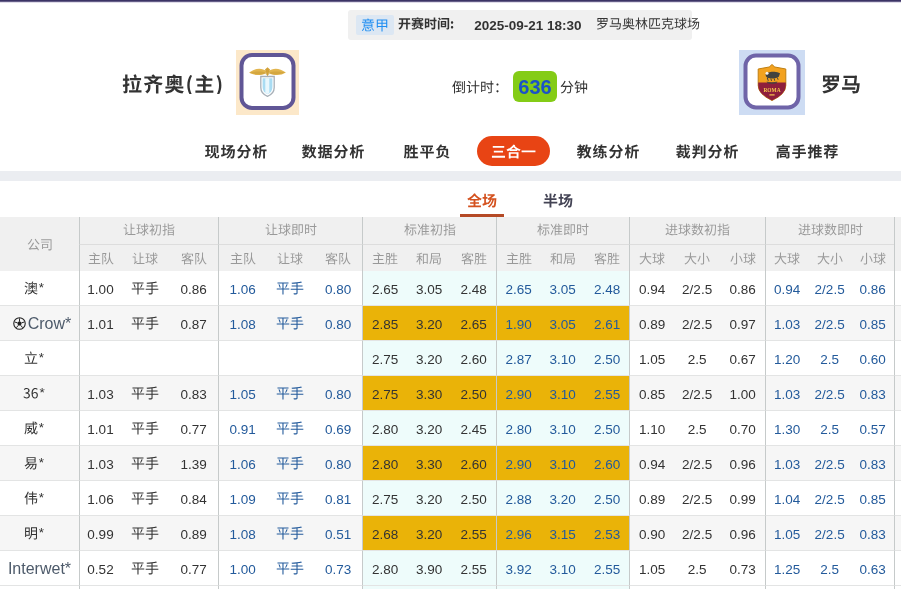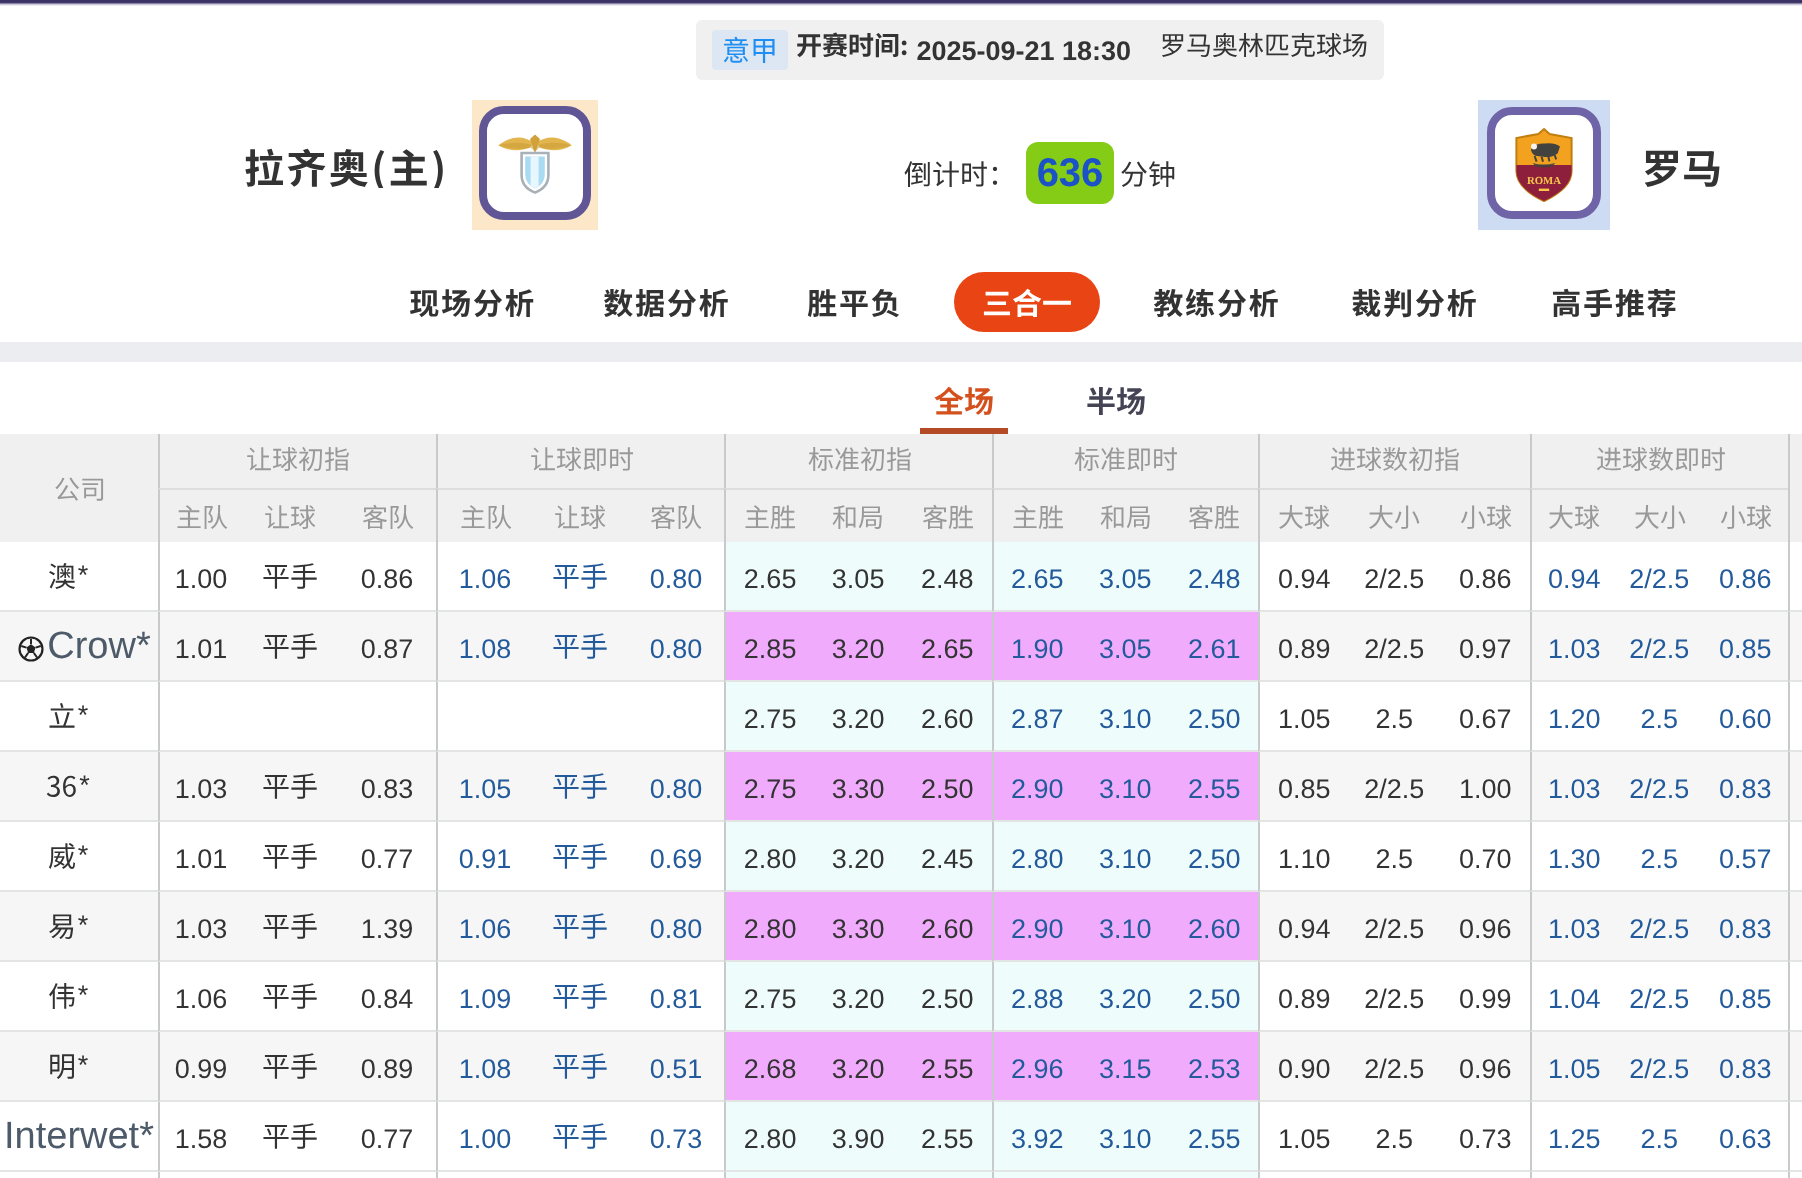--- a/index.html
+++ b/index.html
@@ -5,21 +5,21 @@
 #page{position:relative;width:901px;height:589px;overflow:hidden;
   font-family:"Liberation Sans",sans-serif;background:#fff}
 svg{display:inline-block}
 #topline{position:absolute;left:0;top:0;width:901px;height:3px;
   background:linear-gradient(#3b3365,#3b3365 40%,#cfcade 75%,#fff)}
 #infobar{position:absolute;left:348px;top:10px;width:344px;height:30px;
   background:#f0f0f0;border-radius:3px;display:flex;align-items:center;white-space:nowrap}
 #tag{display:inline-flex;align-items:center;justify-content:center;
   width:38px;height:20px;margin-left:8px;background:#dce7f3;border-radius:2px;color:#1f8ef2;flex-shrink:0}
 #ktime{color:#333;margin-left:4px}
-#kdate{font-weight:bold;color:#333;font-size:13.5px;margin-left:4px}
+#kdate{font-weight:bold;color:#333;font-size:13.5px;margin-left:20px}
 #venue{color:#333;margin-left:14px}
 #tmL{position:absolute;left:122px;top:74px;color:#333}
 #tmR{position:absolute;left:821px;top:74px;color:#333}
 .logo{position:absolute;top:50px}
 #cdrow{position:absolute;left:452px;top:71px;height:31px;display:flex;align-items:center;color:#333}
 #cdbox{display:inline-flex;align-items:center;justify-content:center;width:44px;height:31px;
   background:#84cc16;border-radius:6px;margin:0 3px 0 5px;color:#1b52c8;padding-top:2px;
   font-size:20px;font-weight:bold}
 .nav{position:absolute;top:144px;transform:translateX(-50%);color:#333}
 #pill{position:absolute;left:477px;top:136px;width:73px;height:30px;border-radius:15px;
@@ -33,24 +33,24 @@
   table-layout:fixed;font-size:13.5px;color:#333;text-align:center}
 #tbl td{padding:0;font-weight:normal;overflow:hidden}
 #tbl .hd{background:#f0f0f0;color:#999}
 #tbl tr.h1 td{height:27px}
 #tbl tr.h2 td{height:27px;padding-top:4px}
 #tbl tr.d td{height:35px;border-bottom:1px solid #e3e4e4;padding-top:2px}
 #tbl td.gl{border-left:1px solid #c6caca}
 #tbl tr.h2 td.hd{border-top:1px solid #ddd}
 #tbl tr.d td.cy{background:#eefcfb}
 #tbl tr.alt td{background:#f6f6f6}
-#tbl tr.alt td.cy{background:#f0abfc}
+#tbl tr.alt td.cy{background:#eab308}
 #tbl .bl{color:#235a9b}
 .co{display:inline-flex;align-items:center;justify-content:center;gap:1px}
-.lat{font-size:19px;color:#4d5a6a}
+.lat{font-size:16px;color:#4d5a6a}
 </style></head>
 <body>
 <div id="page">
 <div id="topline"></div>
 <div id="infobar">
       <span id="tag">
         <svg width="28.0" height="14.0" viewBox="0 -880 2000 1000" aria-hidden="true">
           <path d="M298 -149V-20C298 53 324 71 426 71C447 71 593 71 615 71C697 71 719 45 728 -68C708 -72 679 -82 662 -93C658 -4 652 8 609 8C576 8 455 8 432 8C380 8 371 4 371 -20V-149ZM741 -140C792 -86 847 -12 869 37L932 6C908 -43 852 -115 800 -167ZM181 -157C156 -99 112 -27 61 17L123 54C174 6 215 -69 244 -129ZM261 -323H742V-253H261ZM261 -441H742V-373H261ZM190 -493V-201H443L408 -168C463 -137 532 -89 564 -56L611 -103C580 -133 521 -173 469 -201H817V-493ZM338 -705H661C650 -676 631 -636 615 -605H382C375 -633 358 -674 338 -705ZM443 -832C455 -813 467 -788 477 -766H118V-705H328L269 -691C283 -665 298 -632 305 -605H73V-544H933V-605H692C707 -631 723 -661 739 -692L681 -705H881V-766H561C549 -793 532 -825 515 -849Z M1462 -705V-539H1203V-705ZM1541 -705H1797V-539H1541ZM1462 -468V-305H1203V-468ZM1541 -468H1797V-305H1541ZM1126 -777V-178H1203V-233H1462V80H1541V-233H1797V-181H1877V-777Z" fill="currentColor"></path>
         </svg>
       </span>
@@ -478,21 +478,21 @@
           <td class="gl">0.90</td>
           <td>2/2.5</td>
           <td>0.96</td>
           <td class="gl bl">1.05</td>
           <td class="bl">2/2.5</td>
           <td class="bl">0.83</td>
           <td class="gl"></td>
         </tr>
         <tr class="d">
           <td><span class="lat">Interwet*</span></td>
-          <td class="gl">1.58</td>
+          <td class="gl">0.52</td>
           <td><svg width="28.0" height="14.0" viewBox="0 -880 2000 1000" aria-hidden="true">
               <path d="M174 -630C213 -556 252 -459 266 -399L337 -424C323 -482 282 -578 242 -650ZM755 -655C730 -582 684 -480 646 -417L711 -396C750 -456 797 -552 834 -633ZM52 -348V-273H459V79H537V-273H949V-348H537V-698H893V-773H105V-698H459V-348Z M1050 -322V-248H1463V-25C1463 -5 1454 2 1432 3C1409 3 1330 4 1246 2C1258 22 1272 55 1278 76C1383 77 1449 76 1487 63C1524 51 1540 29 1540 -25V-248H1953V-322H1540V-484H1896V-556H1540V-719C1658 -733 1768 -753 1853 -778L1798 -839C1645 -791 1354 -765 1116 -753C1123 -737 1132 -707 1134 -688C1238 -692 1352 -699 1463 -710V-556H1117V-484H1463V-322Z" fill="currentColor"></path>
             </svg></td>
           <td>0.77</td>
           <td class="gl bl">1.00</td>
           <td class="bl"><svg width="28.0" height="14.0" viewBox="0 -880 2000 1000" aria-hidden="true">
               <path d="M174 -630C213 -556 252 -459 266 -399L337 -424C323 -482 282 -578 242 -650ZM755 -655C730 -582 684 -480 646 -417L711 -396C750 -456 797 -552 834 -633ZM52 -348V-273H459V79H537V-273H949V-348H537V-698H893V-773H105V-698H459V-348Z M1050 -322V-248H1463V-25C1463 -5 1454 2 1432 3C1409 3 1330 4 1246 2C1258 22 1272 55 1278 76C1383 77 1449 76 1487 63C1524 51 1540 29 1540 -25V-248H1953V-322H1540V-484H1896V-556H1540V-719C1658 -733 1768 -753 1853 -778L1798 -839C1645 -791 1354 -765 1116 -753C1123 -737 1132 -707 1134 -688C1238 -692 1352 -699 1463 -710V-556H1117V-484H1463V-322Z" fill="currentColor"></path>
             </svg></td>
           <td class="bl">0.73</td>
           <td class="gl cy">2.80</td>

